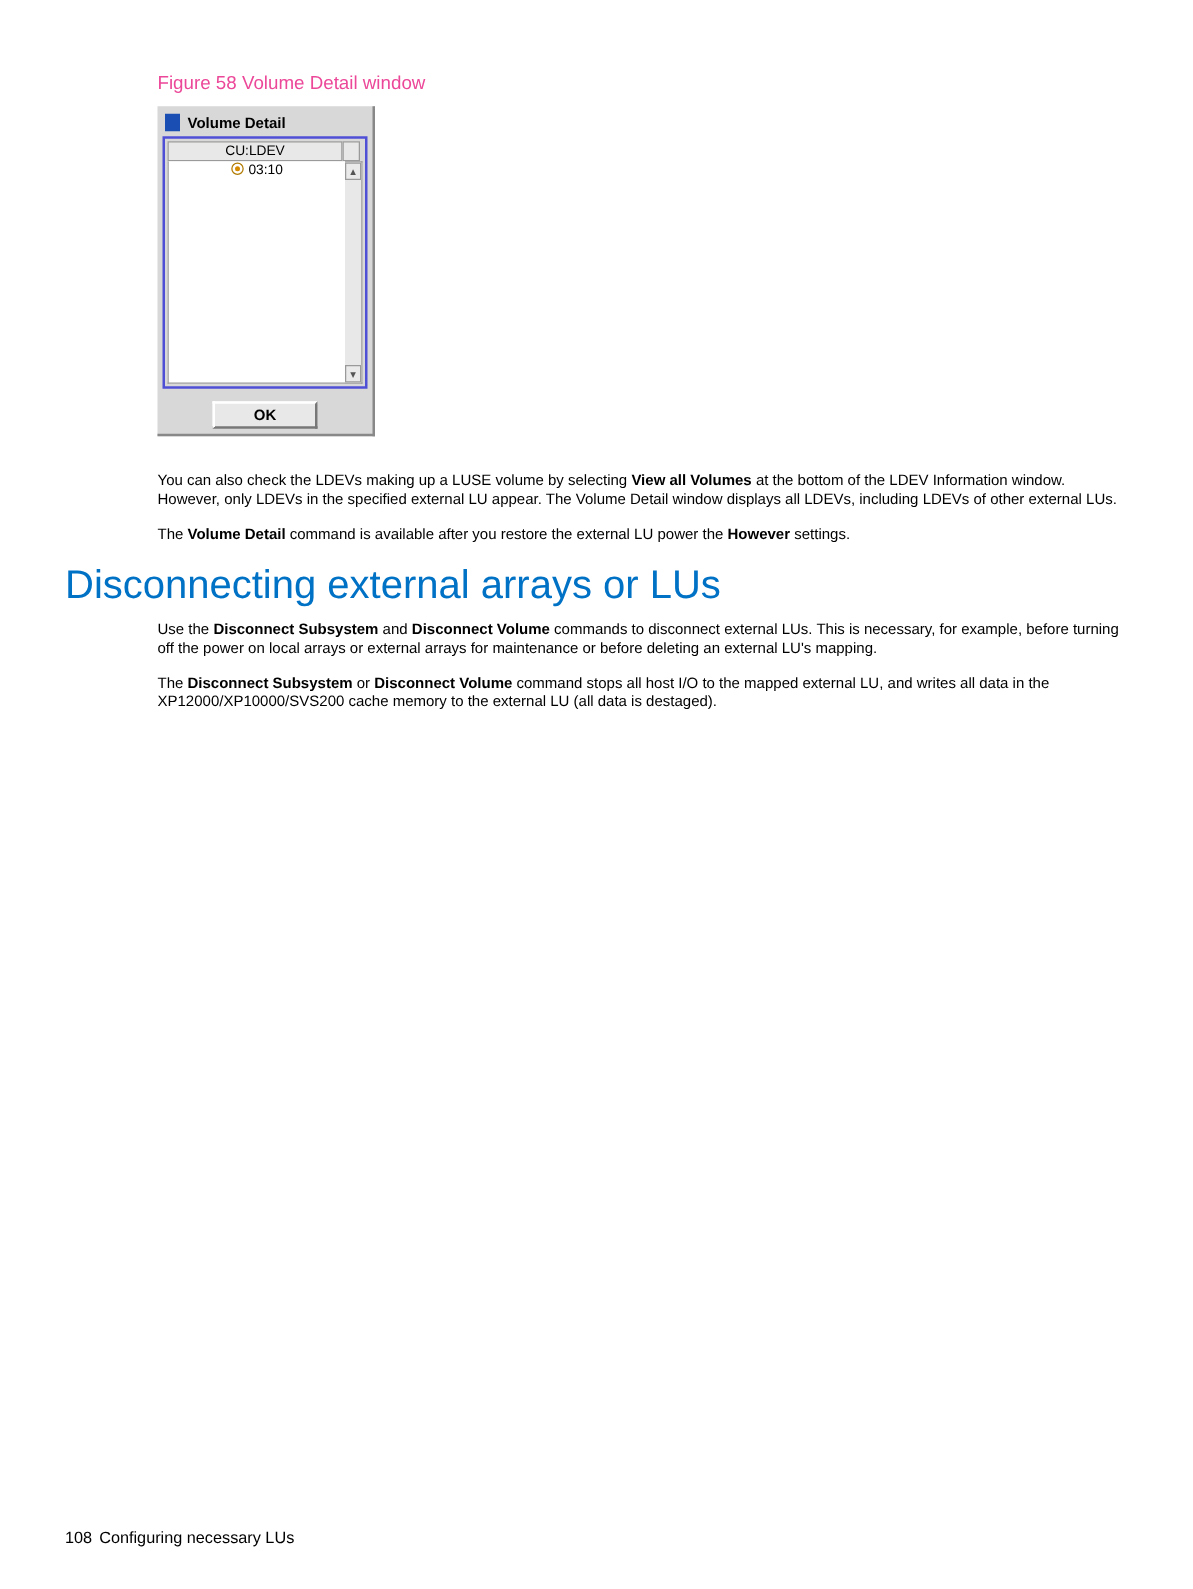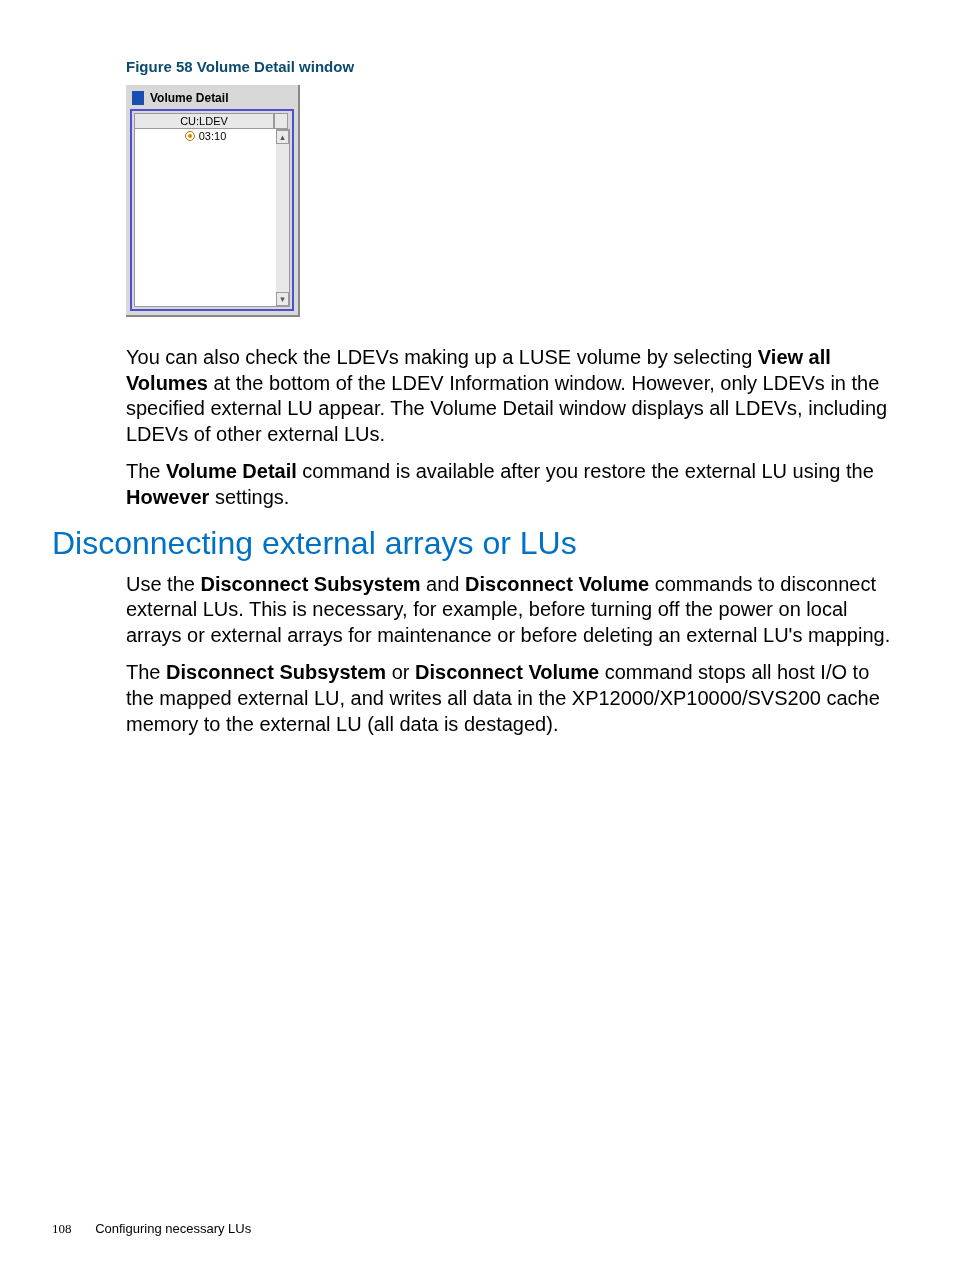--- a/index.html
+++ b/index.html
@@ -11,22 +11,22 @@
     width: 954px;
   }
   .page {
     position: relative;
     width: 954px;
     height: 1271px;
     box-sizing: border-box;
     padding: 58px 52px 40px 52px;
   }
   .figure-caption {
-    font-weight: bold;
-    color: #0c4a6e;
+    font-weight: normal;
+    color: #ec4899;
     font-size: 15px;
     margin: 0 0 10px 74px;
   }
   
   .shot {
     margin: 0 0 28px 74px;
     width: 174px;
     background: #d8d8d8;
     border-right: 2px solid #888;
     border-bottom: 2px solid #888;
@@ -70,21 +70,21 @@
   .list-body {
     flex: 1;
     height: 178px;
     background: #ffffff;
     border-left: 1px solid #9a9a9a;
     border-bottom: 1px solid #9a9a9a;
     box-sizing: border-box;
   }
   .list-row {
     display: flex;
-    align-items: center;
+    align-items: flex-start;
     gap: 4px;
     font-size: 11px;
     padding: 1px 2px;
     justify-content: center;
   }
   .row-icon {
     width: 10px;
     height: 10px;
     border: 1px solid #b07a00;
     border-radius: 50%;
@@ -138,41 +138,41 @@
     border-left: 2px solid #fff;
     border-right: 2px solid #777;
     border-bottom: 2px solid #777;
   }
   
   .body-block {
     margin: 0 0 0 74px;
     width: 776px;
   }
   .para {
-    font-size: 20px;
+    font-size: 12px;
     line-height: 1.28;
     margin: 0 0 12px 0;
     color: #000;
   }
   .para b { font-weight: bold; }
   .h2 {
     font-size: 32px;
     font-weight: normal;
     color: #0072c6;
     margin: 14px 0 10px 0;
   }
   
   .footer {
     position: absolute;
     left: 52px;
     bottom: 34px;
     font-size: 13px;
     color: #000;
   }
-  .footer .pn { margin-right: 20px; font-family: Liberation Serif, serif; }
+  .footer .pn { margin-right: 2px; }
 </style>
 </head>
 <body>
 
 <div class="page">
 
   <div class="figure-caption">Figure 58 Volume Detail window</div>
 
   <div class="shot">
     <div class="shot-title-row">
@@ -192,30 +192,33 @@
             <span>03:10</span>
           </div>
         </div>
         <div class="scroll-col">
           <div class="scroll-btn">▴</div>
           <div class="scroll-btn">▾</div>
         </div>
       </div>
     </div>
 
+    <div class="shot-footer">
+      <span class="ok-btn">OK</span>
+    </div>
   </div>
 
   <div class="body-block">
 
     <p class="para">
       <span>You can also check the LDEVs making up a LUSE volume by selecting </span><b>View all Volumes</b><span> at the bottom of the LDEV Information window. However, only LDEVs in the specified external LU appear. The Volume Detail window displays all LDEVs, including LDEVs of other external LUs.</span>
     </p>
 
     <p class="para">
-      <span>The </span><b>Volume Detail</b><span> command is available after you restore the external LU using the </span><b>However</b><span> settings.</span>
+      <span>The </span><b>Volume Detail</b><span> command is available after you restore the external LU power the </span><b>However</b><span> settings.</span>
     </p>
 
   </div>
 
   <h2 class="h2">Disconnecting external arrays or LUs</h2>
 
   <div class="body-block">
 
     <p class="para">
       <span>Use the </span><b>Disconnect Subsystem</b><span> and </span><b>Disconnect Volume</b><span> commands to disconnect external LUs. This is necessary, for example, before turning off the power on local arrays or external arrays for maintenance or before deleting an external LU's mapping.</span>

